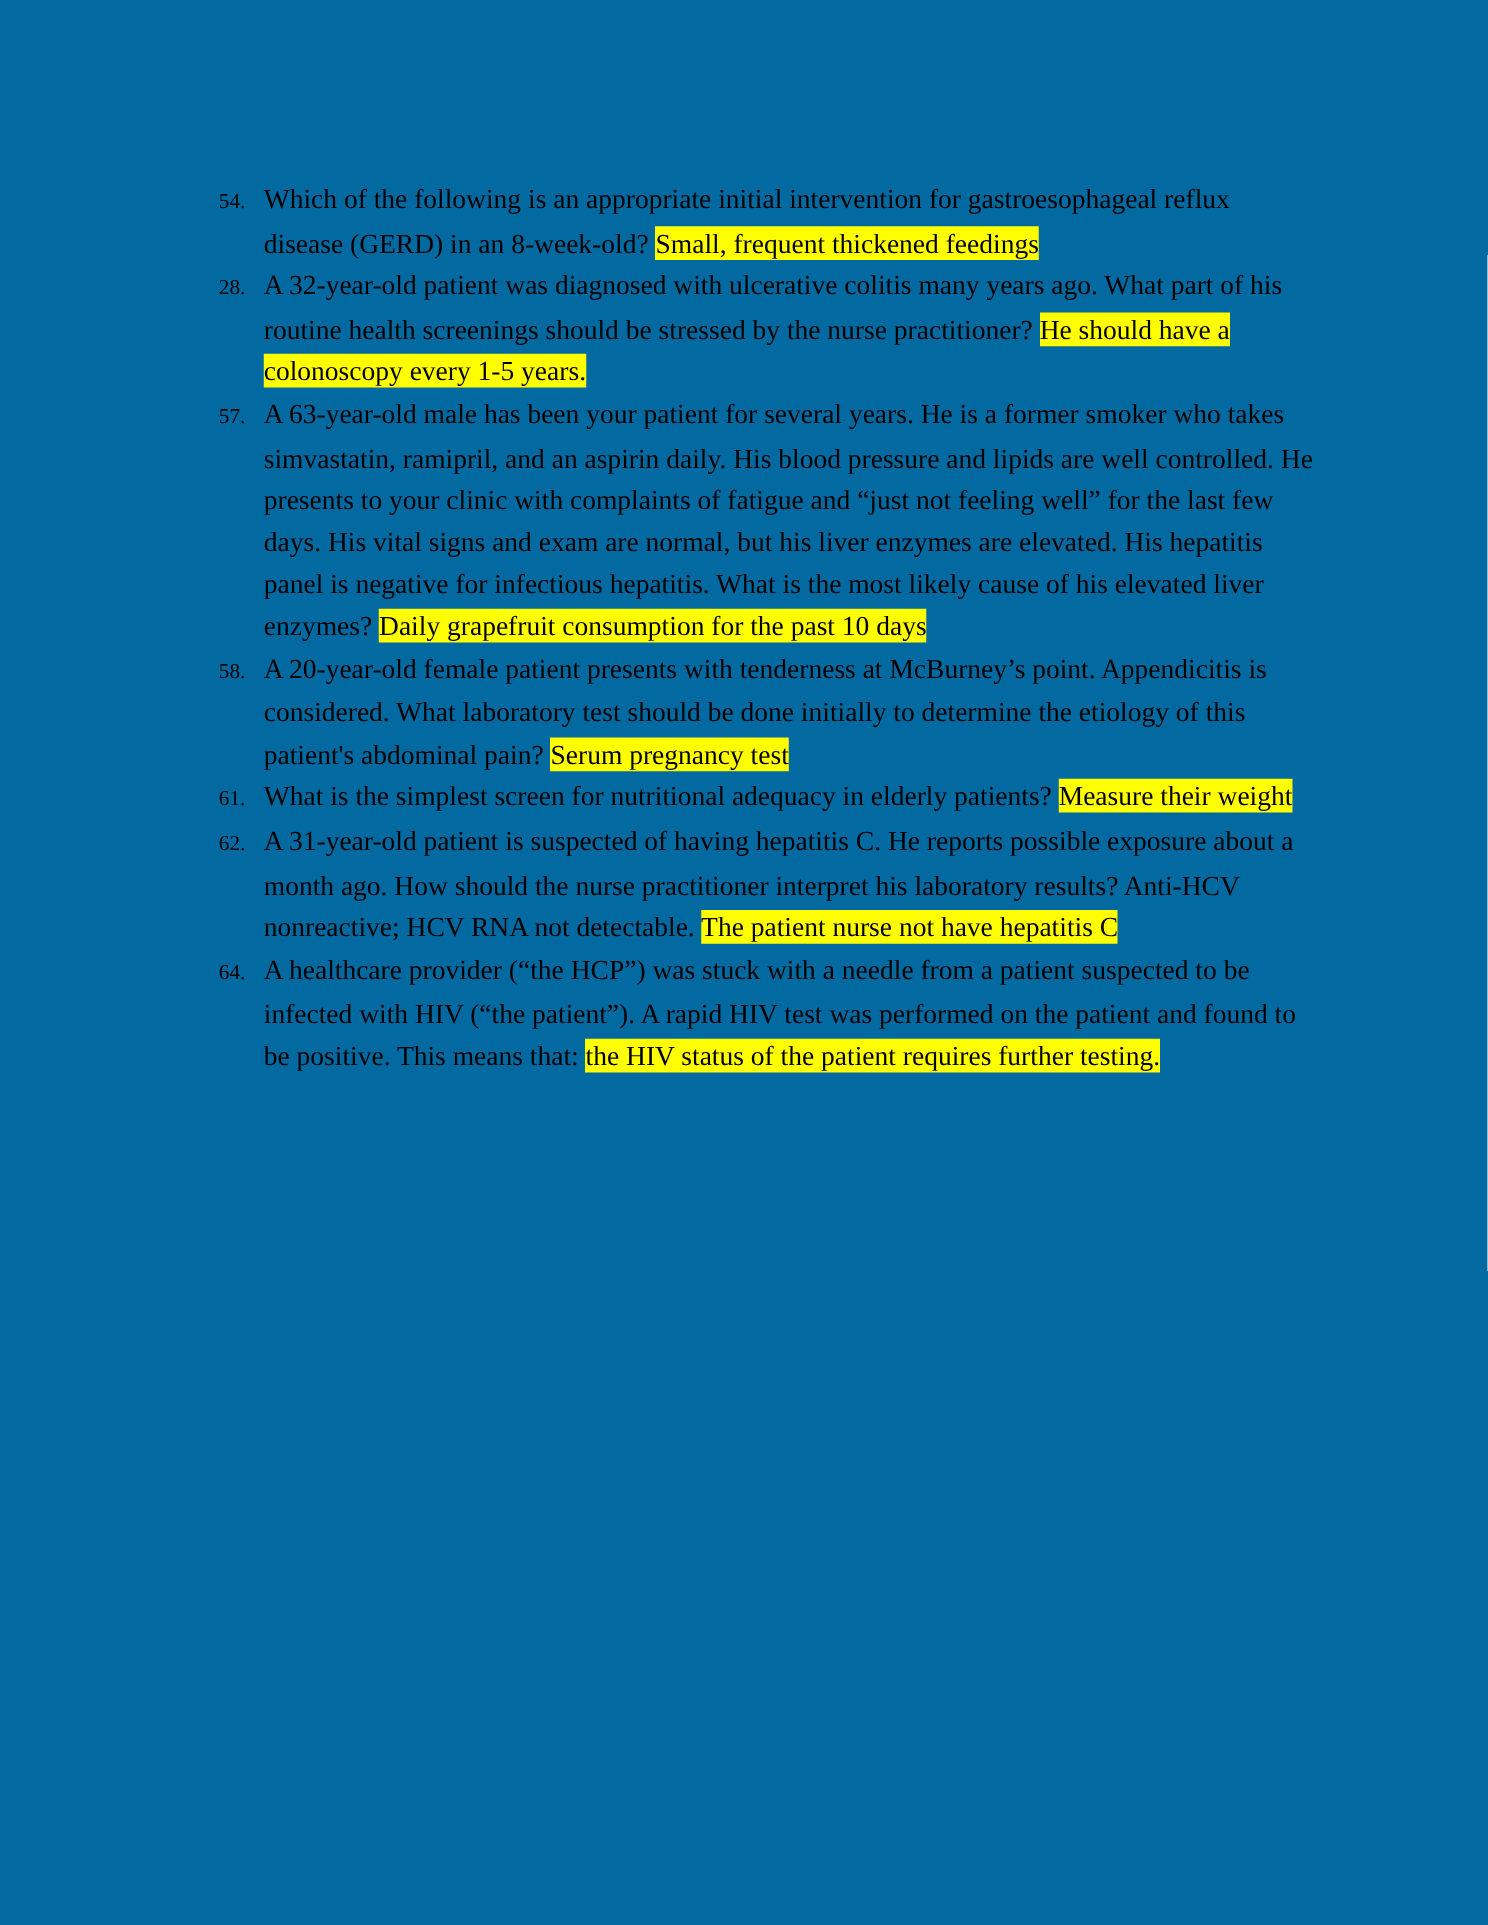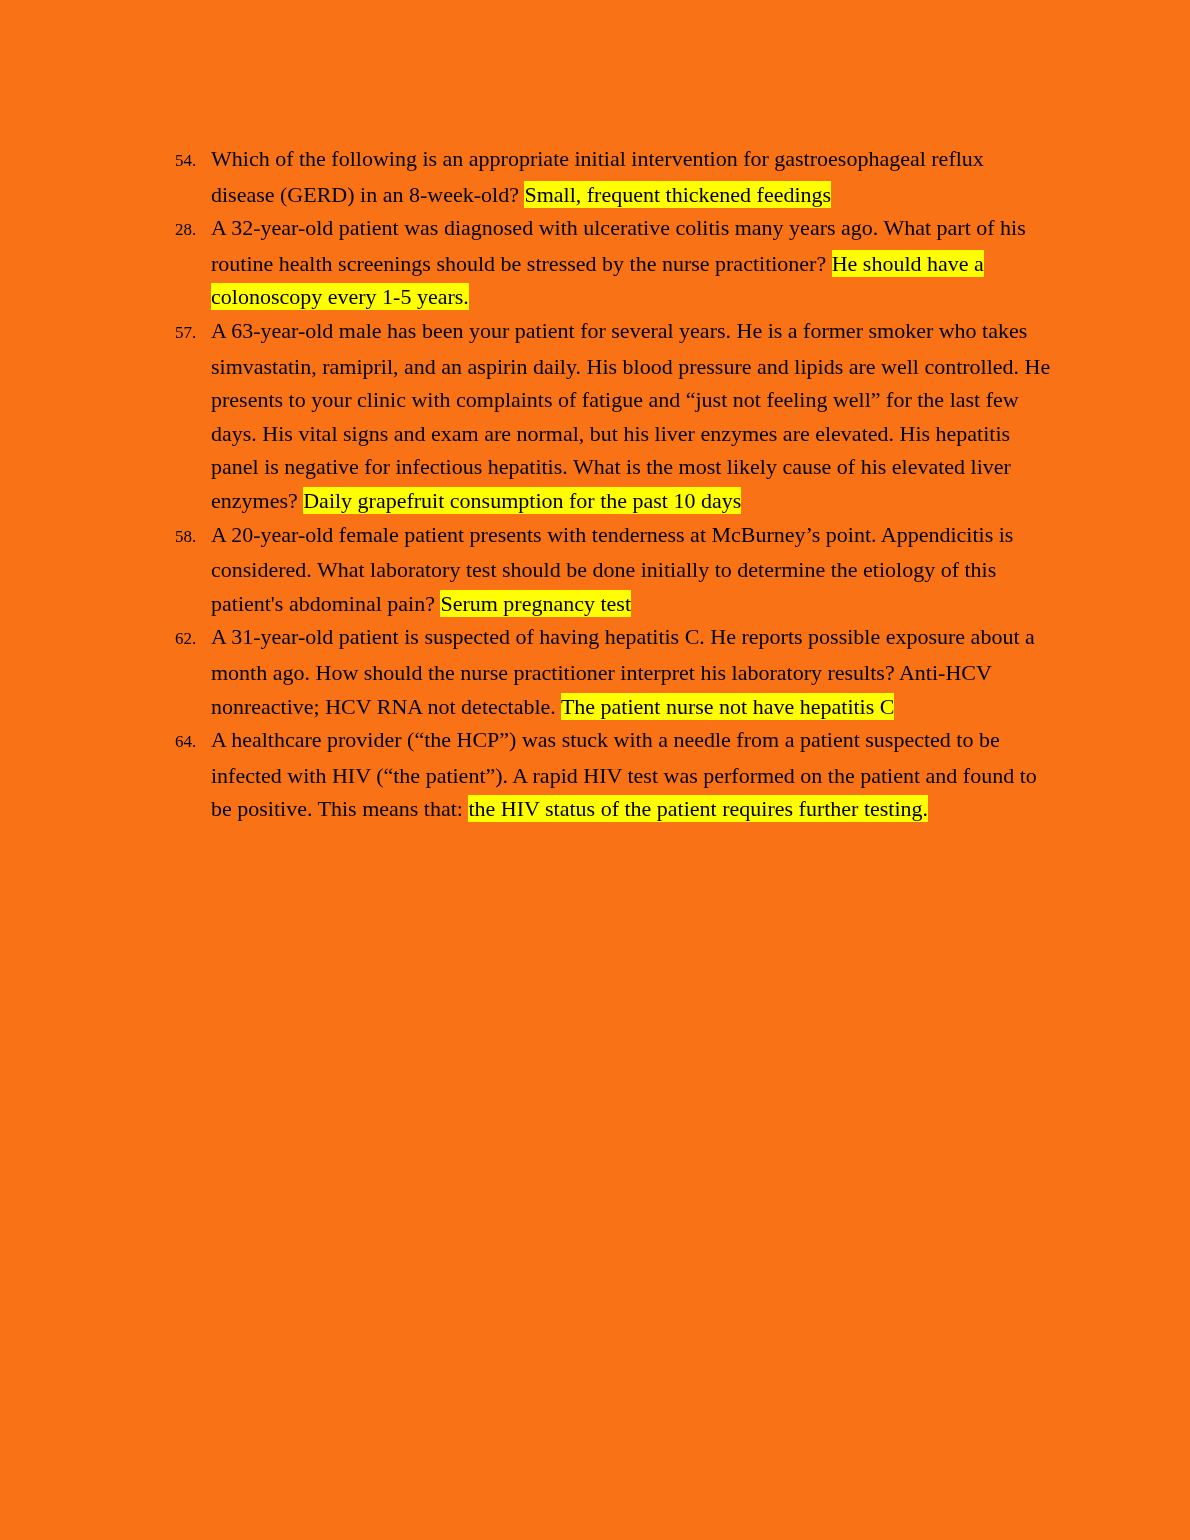--- a/index.html
+++ b/index.html
@@ -5,21 +5,21 @@
   html, body {
     margin: 0;
     padding: 0;
     background: #ffffff;
   }
   .page {
     position: relative;
     width: 1190px;
     min-height: 1540px;
     box-sizing: border-box;
-    background: #f97316;
+    background: #0369a1;
     padding: 142px 138px 60px 175px;
     font-family: "Liberation Serif", "DejaVu Serif", serif;
     font-size: 22px;
     line-height: 33.6px;
     color: #000000;
   }
   .question {
     padding-left: 36px;
     text-indent: -36px;
     margin: 0;
@@ -43,16 +43,17 @@
 </style>
 </head>
 <body>
 
 <div class="page">
   <div id="question-list">
       <div class="question"><span class="qnum">54.</span><span class="qbody"><span>Which of the following is an appropriate initial intervention for gastroesophageal reflux disease (GERD) in an 8-week-old? </span><mark class="hl">Small, frequent thickened feedings</mark></span></div>
       <div class="question"><span class="qnum">28.</span><span class="qbody"><span>A 32-year-old patient was diagnosed with ulcerative colitis many years ago. What part of his routine health screenings should be stressed by the nurse practitioner? </span><mark class="hl">He should have a colonoscopy every 1-5 years.</mark></span></div>
       <div class="question"><span class="qnum">57.</span><span class="qbody"><span>A 63-year-old male has been your patient for several years. He is a former smoker who takes simvastatin, ramipril, and an aspirin daily. His blood pressure and lipids are well controlled. He presents to your clinic with complaints of fatigue and “just not feeling well” for the last few days. His vital signs and exam are normal, but his liver enzymes are elevated. His hepatitis panel is negative for infectious hepatitis. What is the most likely cause of his elevated liver enzymes? </span><mark class="hl">Daily grapefruit consumption for the past 10 days</mark></span></div>
       <div class="question"><span class="qnum">58.</span><span class="qbody"><span>A 20-year-old female patient presents with tenderness at McBurney’s point. Appendicitis is considered. What laboratory test should be done initially to determine the etiology of this patient's abdominal pain? </span><mark class="hl">Serum pregnancy test</mark></span></div>
+      <div class="question"><span class="qnum">61.</span><span class="qbody"><span>What is the simplest screen for nutritional adequacy in elderly patients? </span><mark class="hl">Measure their weight</mark></span></div>
       <div class="question"><span class="qnum">62.</span><span class="qbody"><span>A 31-year-old patient is suspected of having hepatitis C. He reports possible exposure about a month ago. How should the nurse practitioner interpret his laboratory results? Anti-HCV nonreactive; HCV RNA not detectable. </span><mark class="hl">The patient nurse not have hepatitis C</mark></span></div>
       <div class="question"><span class="qnum">64.</span><span class="qbody"><span>A healthcare provider (“the HCP”) was stuck with a needle from a patient suspected to be infected with HIV (“the patient”). A rapid HIV test was performed on the patient and found to be positive. This means that: </span><mark class="hl">the HIV status of the patient requires further testing.</mark></span></div>
     </div>
 </div>
 
 </body></html>

